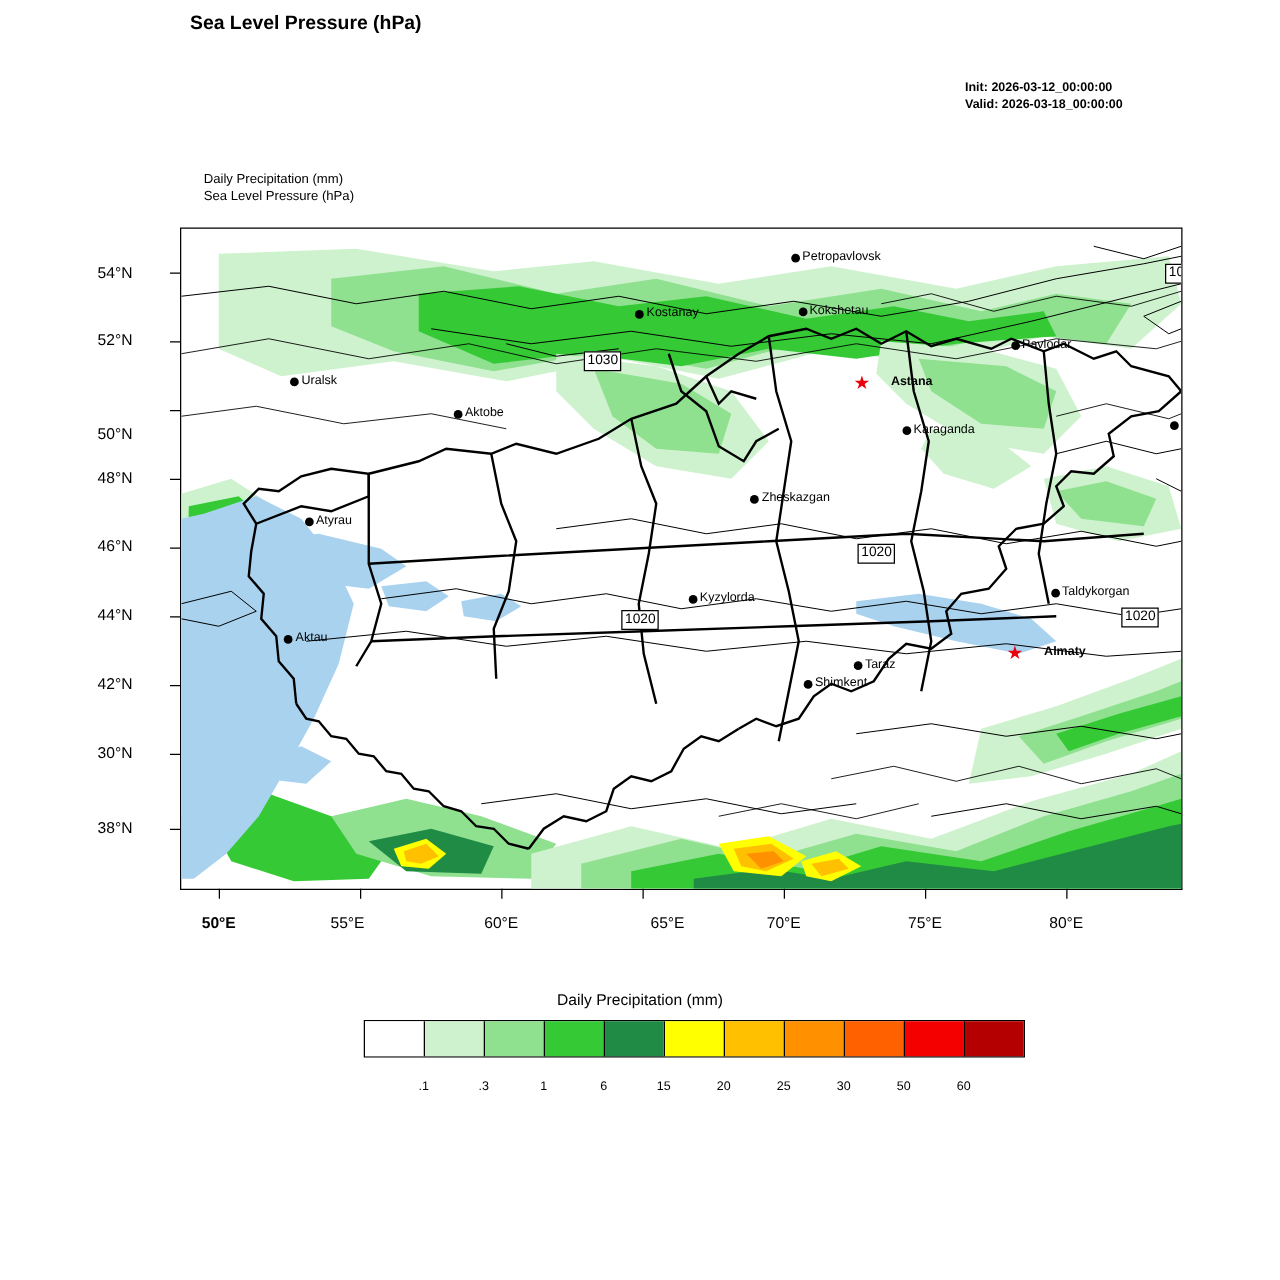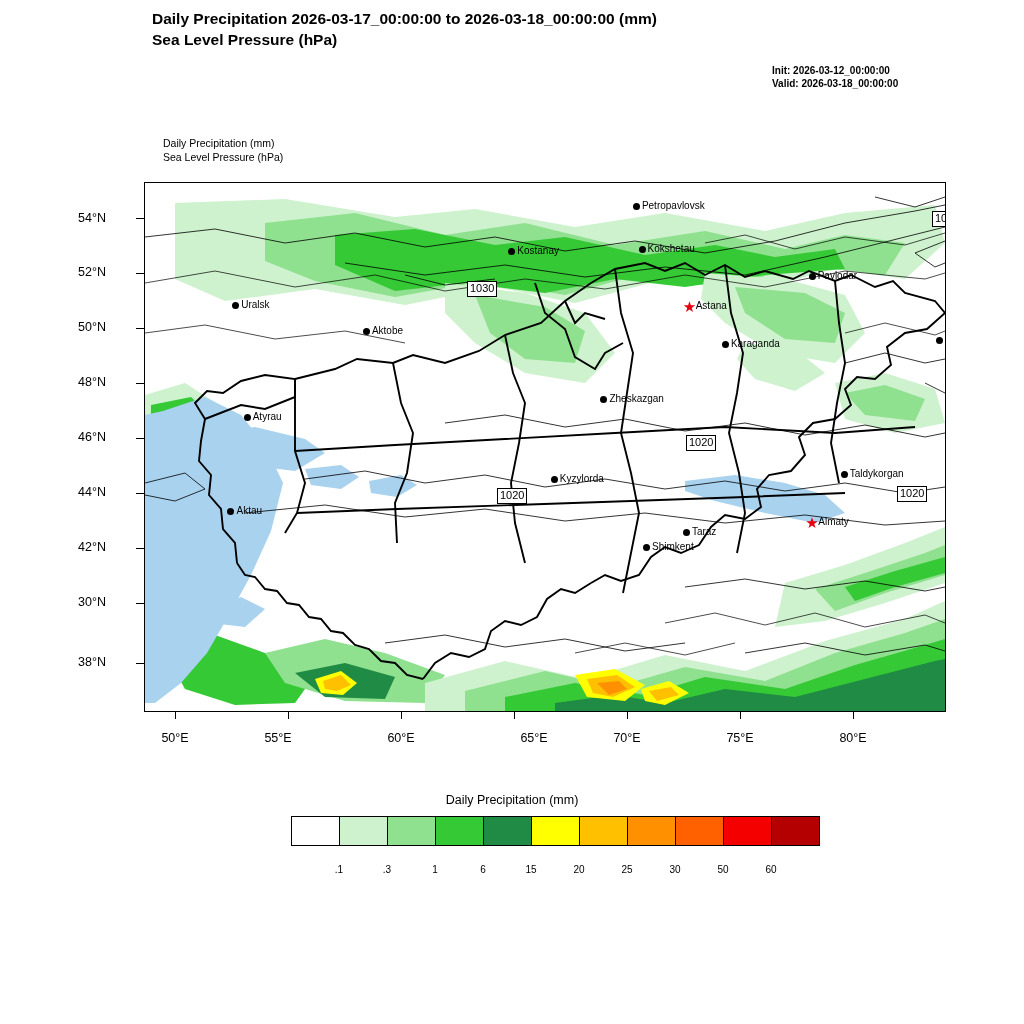--- a/index.html
+++ b/index.html
@@ -19,39 +19,38 @@
 
   
   .ylab{position:absolute;width:60px;font-size:12.5px;}
   .xlab{position:absolute;width:60px;text-align:center;font-size:12.5px;}
   .tick{position:absolute;background:#000;}
 
   
   .city{position:absolute;}
   .city .dot{position:absolute;left:0;top:0;width:7px;height:7px;border-radius:50%;background:#000;}
   .city .nm{position:absolute;left:9px;top:-3px;font-size:10px;white-space:nowrap;}
-  .capital .nm{font-weight:normal;left:11px;}
+  .capital .nm{font-weight:bold;left:28px;}
   .star{position:absolute;left:-2px;top:-4px;color:#e8000d;font-size:15px;line-height:15px;}
 
   
   .plab{position:absolute;background:#fff;border:1px solid #000;font-size:11px;padding:0px 2px 1px 2px;line-height:13px;}
 
   
   .cbtitle{position:absolute;left:0;top:793px;width:1024px;text-align:center;font-size:12.5px;}
   #cbar{position:absolute;left:291px;top:816px;height:28px;border:1px solid #000;display:flex;}
   #cbar div{height:28px;}
   .cbtick{position:absolute;font-size:10px;text-align:center;width:40px;top:864px;}
 </style>
 </head>
 <body>
 
 <div id="page">
 
   <div class="hdr">
-    <span class="l">Daily Precipitation 2026-03-17_00:00:00 to 2026-03-18_00:00:00 (mm)</span>
     <span class="l">Sea Level Pressure  (hPa)</span>
   </div>
   <div class="initblk">
     <div>Init: 2026-03-12_00:00:00</div>
     <div>Valid: 2026-03-18_00:00:00</div>
   </div>
 
   <div class="sublbl">
     <div>Daily Precipitation   (mm)</div>
     <div>Sea Level Pressure   (hPa)</div>
@@ -237,39 +236,39 @@
         </div>
         <div class="city" style="left: 498.028px; top: 361.435px;">
           <span class="dot"></span>
           <span class="nm">Shimkent</span>
         </div>
       </div>
   </div>
 
   <div class="ylab" style="left:78px;top:211px;">54°N</div>
   <div class="ylab" style="left:78px;top:265px;">52°N</div>
-  <div class="ylab" style="left:78px;top:320px;">50°N</div>
+  <div class="ylab" style="left:78px;top:340px;">50°N</div>
   <div class="ylab" style="left:78px;top:375px;">48°N</div>
   <div class="ylab" style="left:78px;top:430px;">46°N</div>
   <div class="ylab" style="left:78px;top:485px;">44°N</div>
   <div class="ylab" style="left:78px;top:540px;">42°N</div>
   <div class="ylab" style="left:78px;top:595px;">30°N</div>
   <div class="ylab" style="left:78px;top:655px;">38°N</div>
 
   <div class="tick" style="left:136px;top:218px;width:8px;height:1px;"></div>
   <div class="tick" style="left:136px;top:273px;width:8px;height:1px;"></div>
   <div class="tick" style="left:136px;top:328px;width:8px;height:1px;"></div>
   <div class="tick" style="left:136px;top:383px;width:8px;height:1px;"></div>
   <div class="tick" style="left:136px;top:438px;width:8px;height:1px;"></div>
   <div class="tick" style="left:136px;top:493px;width:8px;height:1px;"></div>
   <div class="tick" style="left:136px;top:548px;width:8px;height:1px;"></div>
   <div class="tick" style="left:136px;top:603px;width:8px;height:1px;"></div>
   <div class="tick" style="left:136px;top:663px;width:8px;height:1px;"></div>
 
-  <div class="xlab" style="left:145px;top:731px;">50°E</div>
+  <div class="xlab" style="left:145px;top:731px;font-weight:bold;">50°E</div>
   <div class="xlab" style="left:248px;top:731px;">55°E</div>
   <div class="xlab" style="left:371px;top:731px;">60°E</div>
   <div class="xlab" style="left:504px;top:731px;">65°E</div>
   <div class="xlab" style="left:597px;top:731px;">70°E</div>
   <div class="xlab" style="left:710px;top:731px;">75°E</div>
   <div class="xlab" style="left:823px;top:731px;">80°E</div>
 
   <div class="tick" style="left:175px;top:711px;width:1px;height:8px;"></div>
   <div class="tick" style="left:288px;top:711px;width:1px;height:8px;"></div>
   <div class="tick" style="left:401px;top:711px;width:1px;height:8px;"></div>

